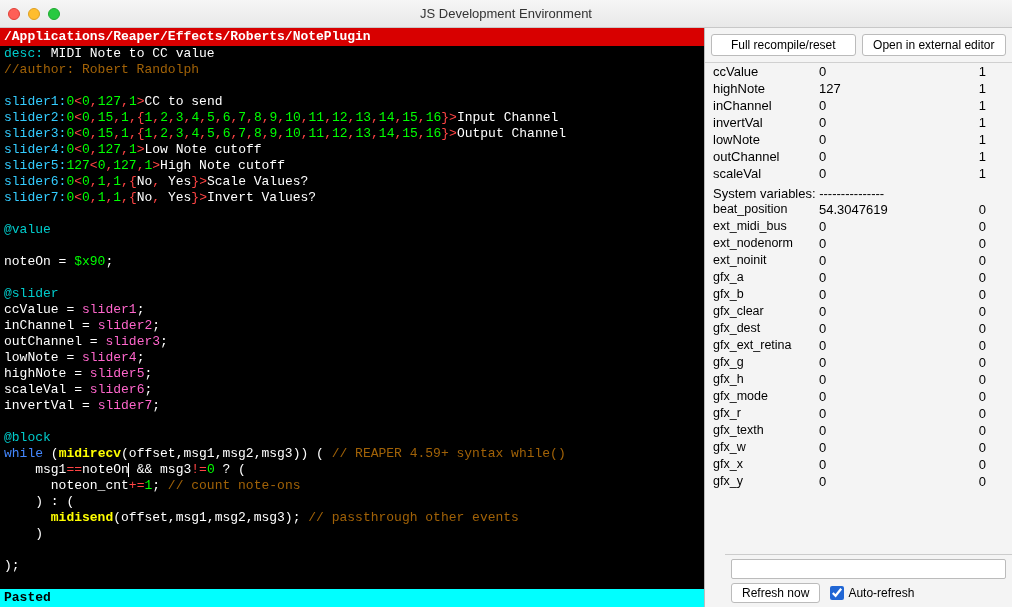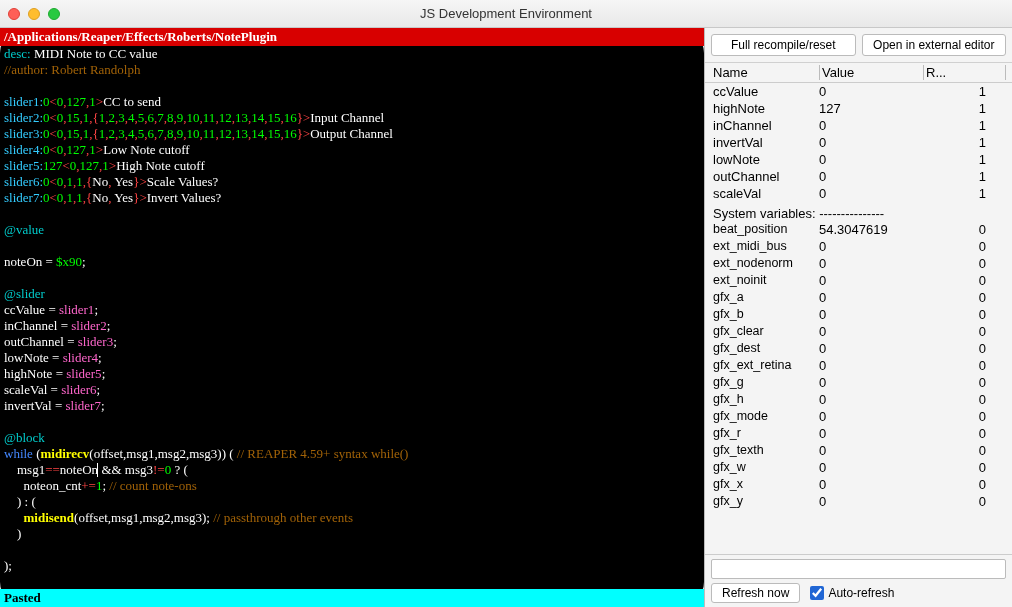--- a/index.html
+++ b/index.html
@@ -25,28 +25,27 @@
 .traffic { display: flex; gap: 8px; align-items: center; }
 .dot { width: 12px; height: 12px; border-radius: 50%; }
 .dot.red { background: #ff5f57; border: 0.5px solid #e14138; }
 .dot.yellow { background: #ffbd2e; border: 0.5px solid #dfa022; }
 .dot.green { background: #28c940; border: 0.5px solid #1eab30; }
 .titlebar-text { position: absolute; left: 0; right: 0; text-align: center; font-size: 13px; color: #333; }
 .content-row { flex: 1; display: flex; min-height: 0; }
 .editor-pane {
   flex: 1;
   background: #000;
-  font-family: Liberation Serif, serif;
+  font-family: Liberation Mono, monospace;
   font-size: 13px;
   line-height: 16px;
   position: relative;
   display: flex;
   flex-direction: column;
   min-width: 0;
-  border-radius: 25px;
 }
 .path-bar {
   background: #d80000;
   color: #fff;
   padding: 1px 4px;
   font-weight: bold;
   white-space: pre;
 }
 .code {
   flex: 1;
@@ -111,20 +110,21 @@
 .var-row .cvalue { flex: 0 0 104px; white-space: nowrap; overflow: hidden; }
 .var-row .cr { flex: 1; text-align: right; padding-right: 20px; }
 .var-row.sys .cname { font-size: 12.5px; }
 .sys-header { padding: 4px 8px 0 8px; font-size: 13px; }
 .side-bottom {
   border-top: 1px solid #ccc;
   padding: 4px 6px;
   display: flex;
   flex-direction: column;
   gap: 4px;
+  margin-left: 20px;
 }
 .side-input {
   width: 100%;
   font-size: 12px;
   padding: 2px 4px;
   border: 1px solid #bbb;
   border-radius: 2px;
   background: #fff;
 }
 .bottom-row { display: flex; align-items: center; gap: 10px; }
@@ -195,25 +195,20 @@
 
 <span class="c-white">);</span>
 </div>
     <div class="status-bar">Pasted</div>
   </div>
 
   <div class="side-pane">
     <div class="side-toolbar">
       <button class="btn">Full recompile/reset</button>
       <button class="btn">Open in external editor</button>
-    </div>
-    <div class="var-head">
-      <div class="cname">Name</div>
-      <div class="cvalue">Value</div>
-      <div class="cr">R...</div>
     </div>
     <div class="var-list" id="var-list">
         <div class="var-row">
           <div class="cname">ccValue</div>
           <div class="cvalue">0</div>
           <div class="cr">1</div>
         </div>
         <div class="var-row">
           <div class="cname">highNote</div>
           <div class="cvalue">127</div>

